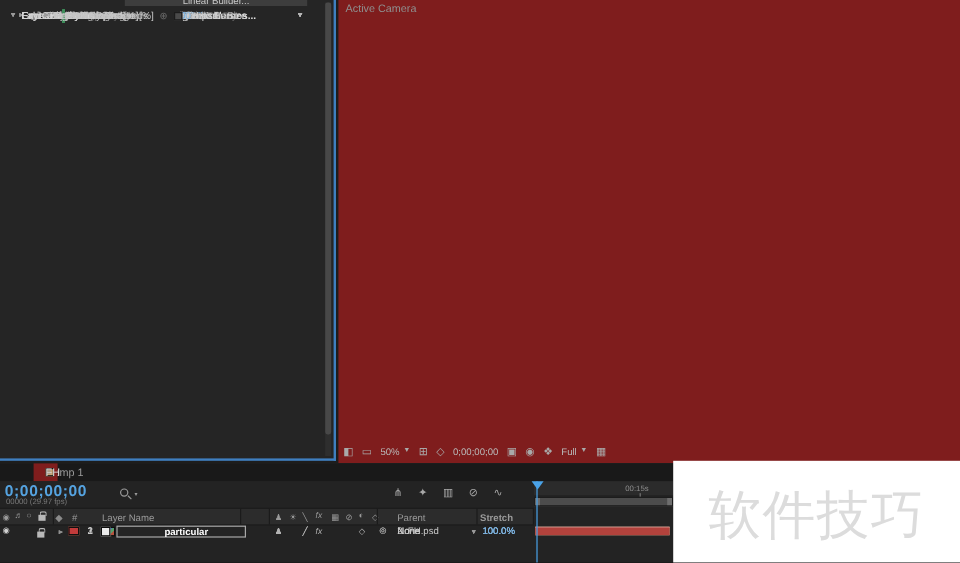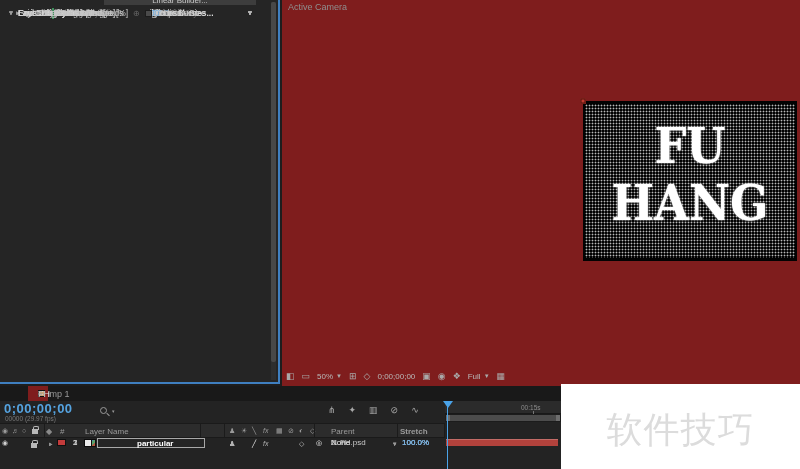--- a/index.html
+++ b/index.html
@@ -48,21 +48,21 @@
   .handle{width:5px;height:5px;background:#c13b30;border:1px solid #4d120c;
     transform:translate(-50%,-50%);}
   #v-toolbar{left:4px;top:368px;height:16px;width:300px;display:flex;position:absolute;
     align-items:center;gap:7px;font-size:8px;color:#b9b9b9;}
   #v-toolbar>span{position:static;white-space:nowrap;}
   #v-toolbar .ico{font-size:9px;color:#a9a9a9;}
   #v-toolbar .crt{font-size:6px;margin-left:-4px;color:#a9a9a9;}
 
   
   #watermark{left:561px;top:384px;width:239px;height:85px;background:#fff;overflow:hidden;z-index:6;
-    font-size:36px;line-height:92px;color:#dcdcdc;text-align:center;letter-spacing:1px;
+    font-size:44px;line-height:92px;color:#dcdcdc;text-align:center;letter-spacing:1px;
     font-family:"Liberation Sans",sans-serif;}
 
   
   #timeline{left:0;top:386px;width:561px;height:83px;background:#232323;overflow:hidden;}
   #tl-tabs{left:0;top:0;width:561px;height:15px;background:#191919;display:flex;
     padding-left:28px;position:absolute;}
   .tab{position:static;display:flex;align-items:center;gap:4px;padding:0 10px;color:#9a9a9a;
     font-size:9px;height:15px;margin-right:14px;white-space:nowrap;}
   .tab.active{background:#7f1d1d;color:#e0e0e0;margin-right:12px;}
   .tab .sw8{position:static;width:7px;height:7px;background:#c8a57a;border:1px solid #111;}
@@ -310,35 +310,20 @@
           <span class="cb"></span>
         </div>
       </div>
     <div id="fx-scroll">
         <div class="thumb"></div>
       </div>
   </aside>
 
   <main id="viewer">
     <div id="cam-label">Active Camera</div>
-    <div id="pgrid">
-      <div class="dots"></div>
-      <div id="fu-text">FU HANG</div>
-      <div id="handles">
-          <div class="handle" style="left: 0%; top: 0%;"></div>
-          <div class="handle" style="left: 50%; top: 0%;"></div>
-          <div class="handle" style="left: 100%; top: 0%;"></div>
-          <div class="handle" style="left: 0%; top: 50%;"></div>
-          <div class="handle" style="left: 50%; top: 50%;"></div>
-          <div class="handle" style="left: 100%; top: 50%;"></div>
-          <div class="handle" style="left: 0%; top: 100%;"></div>
-          <div class="handle" style="left: 50%; top: 100%;"></div>
-          <div class="handle" style="left: 100%; top: 100%;"></div>
-        </div>
-    </div>
     <div id="v-toolbar">
         <span class="ico">◧</span>
         <span class="ico">▭</span>
         <span>50%</span>
         <span class="crt">▼</span>
         <span class="ico">⊞</span>
         <span class="ico">◇</span>
         <span>0;00;00;00</span>
         <span class="ico">▣</span>
         <span class="ico">◉</span>

